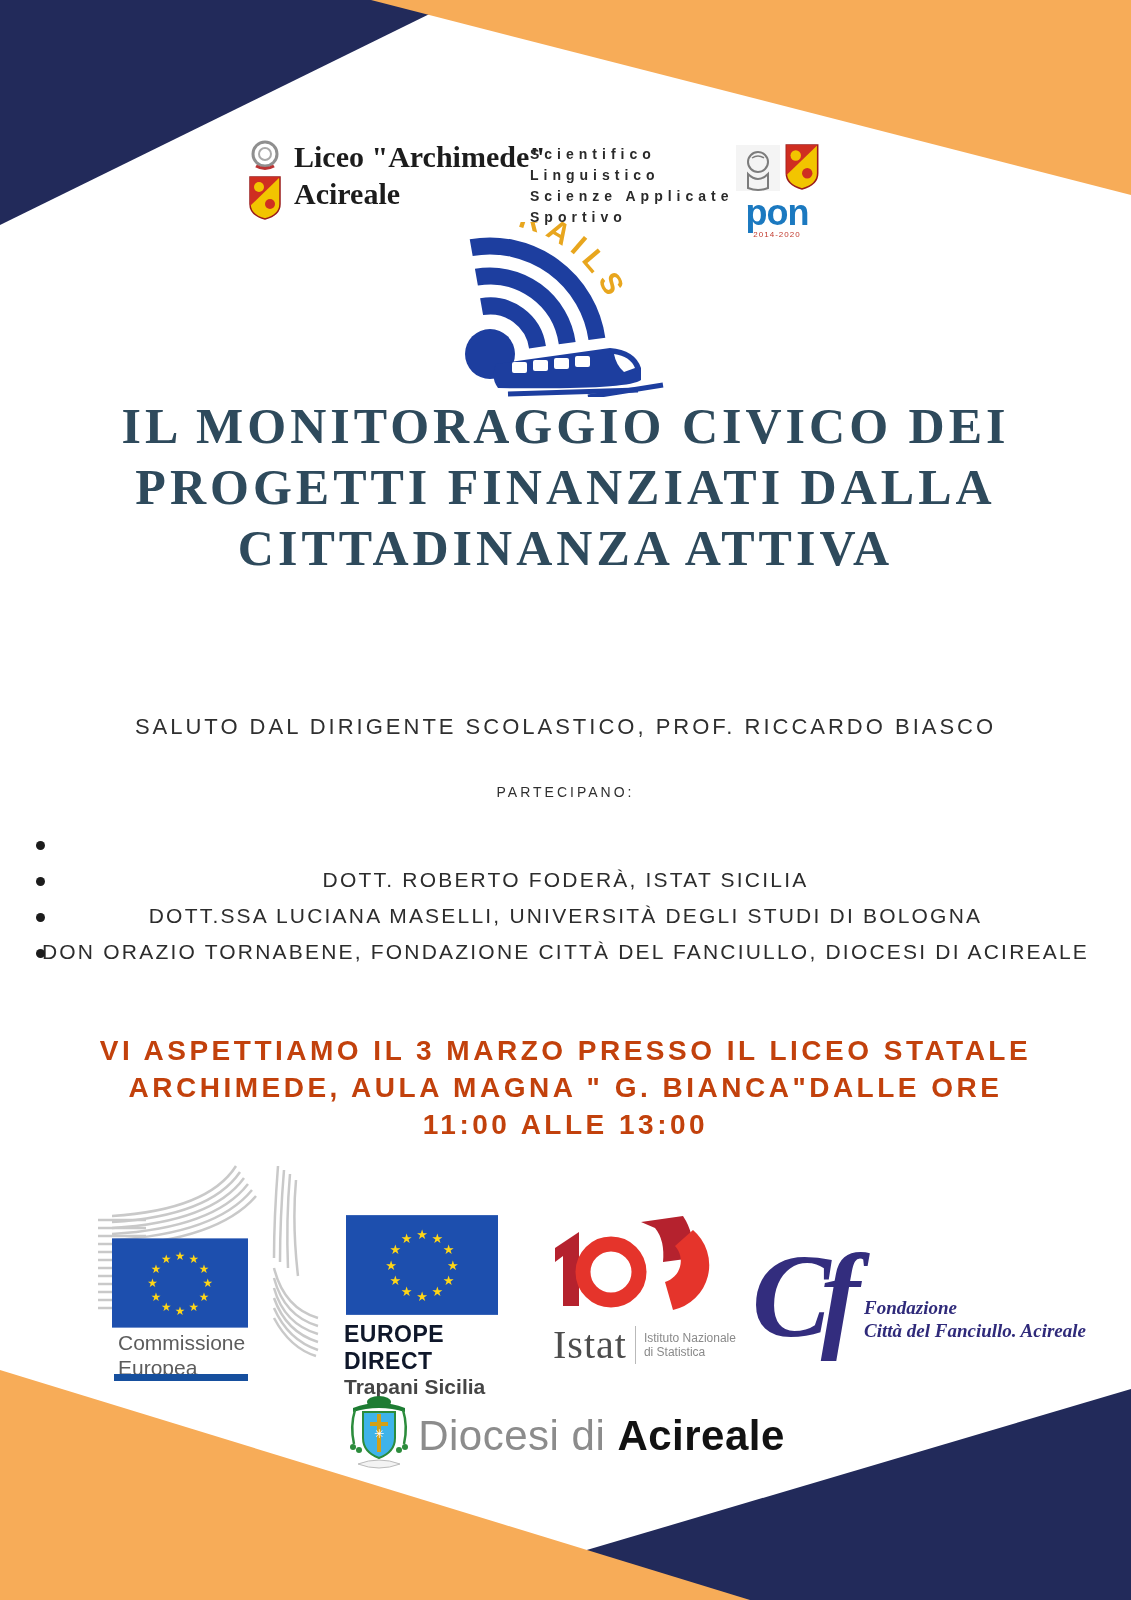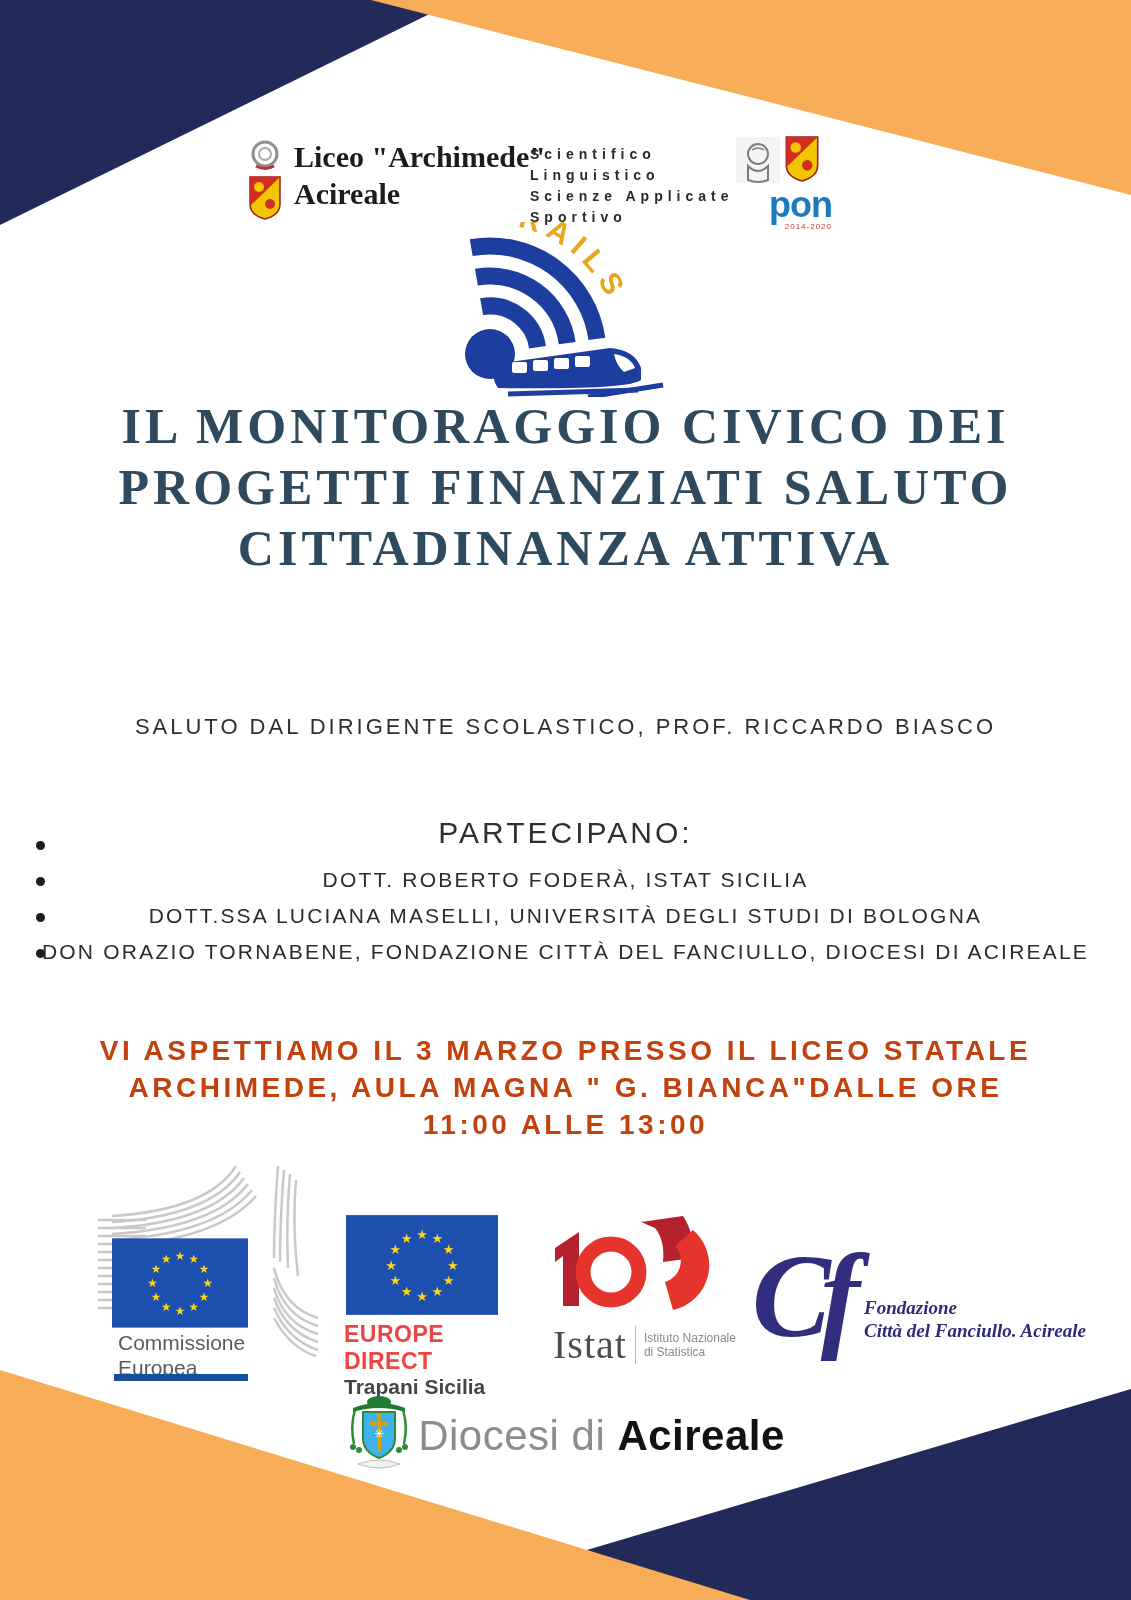--- a/index.html
+++ b/index.html
@@ -7,51 +7,51 @@
     position:relative;width:1131px;height:1600px;margin:0 auto;
     background:#ffffff;overflow:hidden;
     font-family:"Liberation Sans",sans-serif;color:#222;
   }
   .bg-corners{position:absolute;left:0;top:0;width:1131px;height:1600px;}
   
   .school-block{position:absolute;left:248px;top:138px;display:flex;gap:12px;align-items:flex-start;}
   .school-emblems{display:flex;flex-direction:column;gap:4px;align-items:center;}
   .school-name{font-family:"Liberation Serif",serif;font-weight:700;font-size:30px;line-height:37px;color:#1c1c1c;}
   .programs{position:absolute;left:530px;top:144px;font-size:14px;font-weight:700;letter-spacing:5px;line-height:21px;color:#2a2a2a;}
-  .pon-block{position:absolute;left:722px;top:136px;width:110px;text-align:right;}
+  .pon-block{position:absolute;left:722px;top:144px;width:110px;text-align:center;}
   .pon-imgs{display:flex;gap:4px;justify-content:center;align-items:flex-start;}
   .pon-word{font-size:36px;font-weight:700;color:#1b79c0;letter-spacing:-1px;line-height:34px;margin-top:4px;}
   .pon-sub{font-size:8px;color:#c23a2e;letter-spacing:1px;}
   
   .rails{position:absolute;left:433px;top:222px;width:250px;height:175px;}
   
   .title{position:absolute;left:30px;right:30px;top:396px;text-align:center;
     font-family:"Liberation Serif",serif;font-weight:700;font-size:50px;line-height:61px;
     letter-spacing:4px;color:#2e4a5c;}
   
   .thinline{position:absolute;left:0;right:0;text-align:center;
     font-weight:300;color:#2f2f2f;letter-spacing:3px;margin-top:36px;}
   .greeting{top:678px;font-size:22px;}
-  .participants-heading{top:780px;font-size:30px;}
+  .participants-heading{top:748px;font-size:14px;}
   .participants{position:absolute;left:0;right:0;top:826px;}
   .participant{position:relative;height:36px;text-align:center;font-size:21px;
     font-weight:300;letter-spacing:2.2px;color:#2c2c2c;line-height:36px;}
   .participant .dot{position:absolute;left:36px;top:15px;width:9px;height:9px;border-radius:50%;background:#1c1c1c;}
   
   .invitation{position:absolute;left:40px;right:40px;top:1032px;text-align:center;
     font-weight:700;font-size:28px;line-height:37px;letter-spacing:3.5px;color:#c2410c;}
   
   .logo-ec{position:absolute;left:88px;top:1158px;width:245px;}
   .ec-art{position:relative;width:245px;height:228px;}
   .ec-flag{position:absolute;left:24px;top:80px;}
   .ec-text{position:absolute;left:30px;top:172px;font-size:21px;line-height:25px;color:#5c5c5c;}
   .ec-bar{position:absolute;left:26px;top:216px;width:134px;height:7px;background:#164f9e;}
   .logo-ed{position:absolute;left:344px;top:1215px;width:170px;}
   .ed-flag{display:block;margin-left:2px;}
-  .ed-line1{margin-top:6px;font-size:23px;font-weight:700;color:#ef4444;letter-spacing:0.5px;}
+  .ed-line1{margin-top:6px;font-size:23px;font-weight:700;color:#0f172a;letter-spacing:0.5px;}
   .ed-line2{font-size:21px;font-weight:700;color:#454545;}
   .logo-istat{position:absolute;left:545px;top:1210px;width:200px;}
   .istat-row{display:flex;align-items:center;gap:8px;margin-top:2px;margin-left:8px;}
   .istat-name{font-family:"Liberation Serif",serif;font-size:40px;color:#4d4d4d;letter-spacing:1px;}
   .istat-div{width:1px;height:38px;background:#b9b9b9;}
   .istat-sub{font-size:12px;color:#8a8a8a;line-height:14px;}
   .logo-cf{position:absolute;left:752px;top:1238px;display:flex;align-items:flex-start;}
   .cf-mono{font-family:"Liberation Serif",serif;font-style:italic;font-weight:700;
     font-size:118px;line-height:118px;color:#332d7e;letter-spacing:-10px;}
   .cf-text{margin-top:58px;margin-left:14px;font-family:"Liberation Serif",serif;font-style:italic;
@@ -162,21 +162,21 @@
     <defs>
         <path id="railsTextArc" d="M79 4.8 A130 130 0 0 1 181.5 120.7"></path>
       </defs>
     <text font-family="Liberation Sans, sans-serif" font-weight="700" font-size="30" fill="#e8a61e" letter-spacing="7">
       <textPath href="#railsTextArc">RAILS</textPath>
     </text>
   </svg>
 
   <div class="title">
     <div>IL MONITORAGGIO CIVICO DEI</div>
-    <div>PROGETTI FINANZIATI SALUTO</div>
+    <div>PROGETTI FINANZIATI DALLA</div>
     <div>CITTADINANZA ATTIVA</div>
   </div>
 
   <div class="thinline greeting">SALUTO DAL DIRIGENTE SCOLASTICO, PROF. RICCARDO BIASCO</div>
 
   <div class="thinline participants-heading">PARTECIPANO:</div>
   <div class="participants">
     <div class="participant">
       <span class="dot"></span>
     </div>

